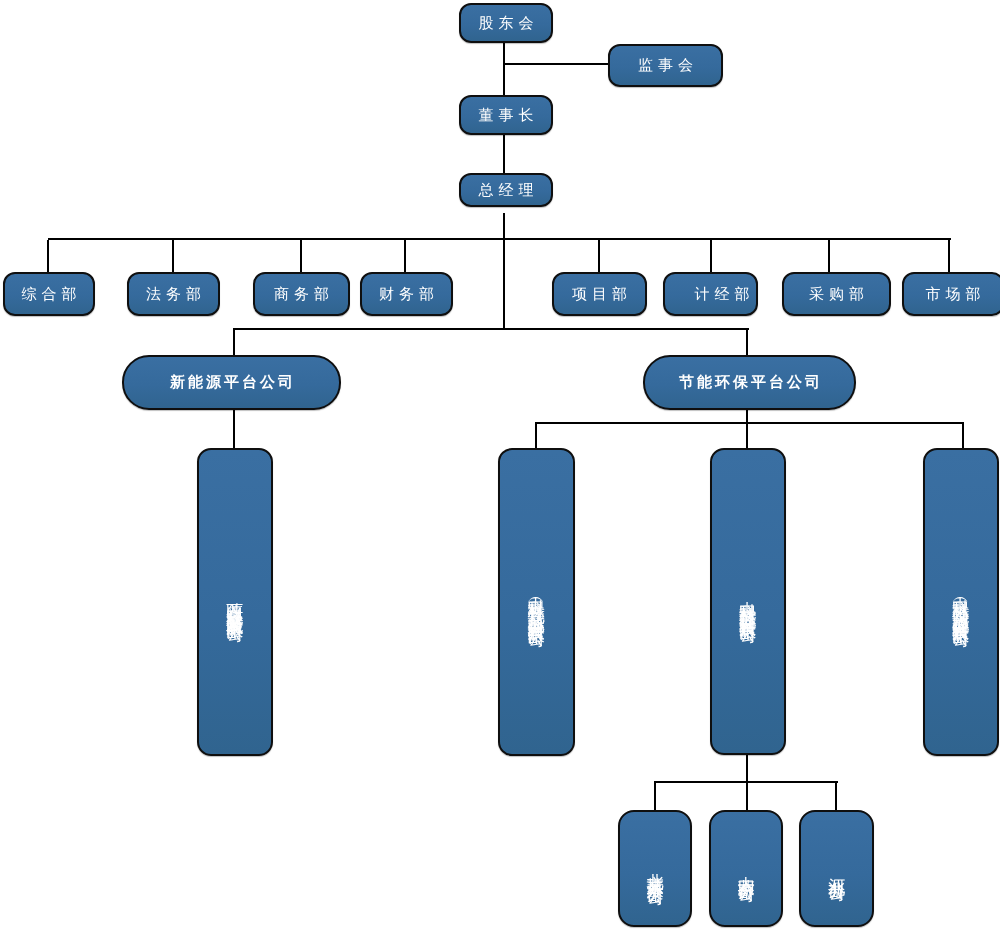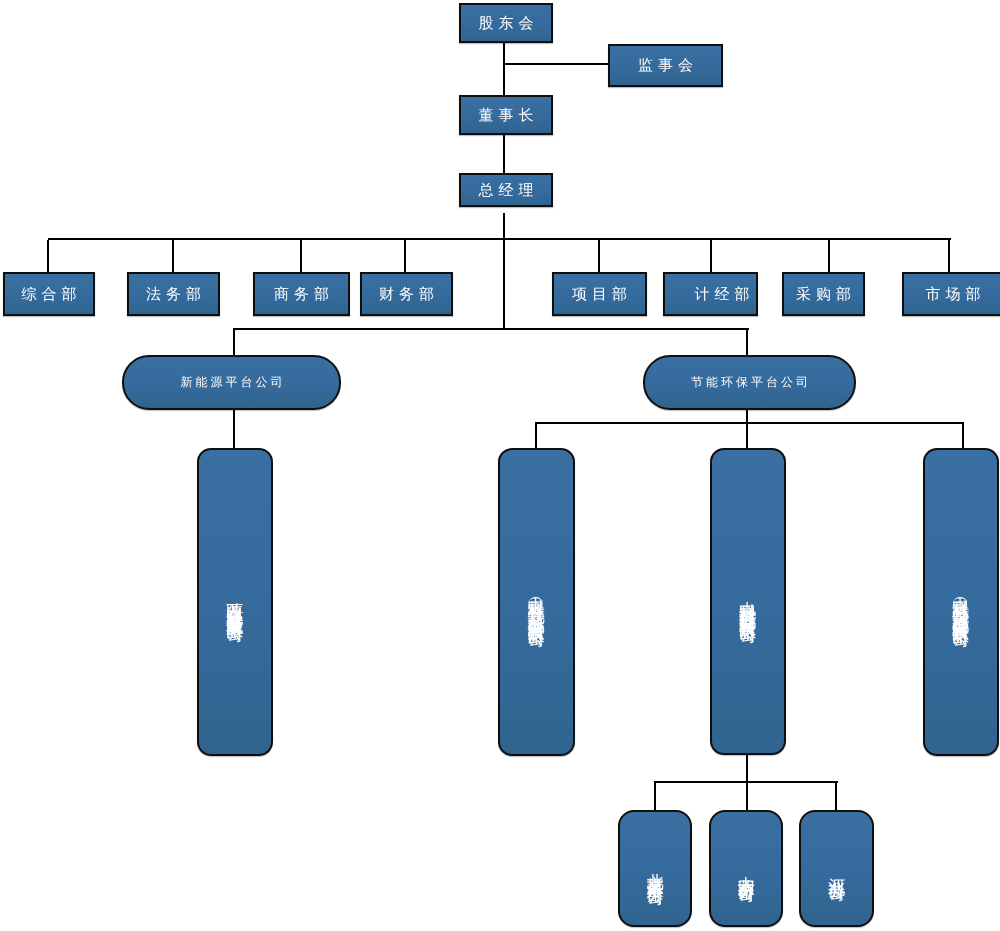--- a/index.html
+++ b/index.html
@@ -19,28 +19,29 @@
     display:flex;
     align-items:center;
     justify-content:center;
     text-align:center;
     box-shadow:0 1px 1px rgba(0,0,0,0.25);
   }
   .hnode{
     font-size:15px;
     letter-spacing:5px;
     text-indent:5px;
-    border-radius:0;
+    border-radius:12px;
     line-height:1.1;
   }
   .pill{
-    font-size:12px;
+    font-size:15px;
     letter-spacing:3px;
     text-indent:3px;
     border-radius:27px;
+    font-weight:bold;
   }
   .tall{border-radius:14px;}
   .branch{border-radius:16px;}
   .vtext{
     writing-mode:vertical-rl;
     text-orientation:mixed;
     font-size:17px;
     letter-spacing:2px;
     line-height:1.55;
     text-align:center;
@@ -100,21 +101,21 @@
   <div class="node hnode" style="left:459px;top:95px;width:94px;height:40px;">董事长</div>
 
   <div class="node hnode" style="left:459px;top:173px;width:94px;height:34px;">总经理</div>
 
   <div class="node hnode" style="left:3px;top:272px;width:92px;height:44px;">综合部</div>
   <div class="node hnode" style="left:127px;top:272px;width:93px;height:44px;">法务部</div>
   <div class="node hnode" style="left:360px;top:272px;width:93px;height:44px;">财务部</div>
   <div class="node hnode" style="left:253px;top:272px;width:97px;height:44px;">商务部</div>
   <div class="node hnode" style="left:552px;top:272px;width:95px;height:44px;">项目部</div>
   <div class="node hnode" style="left:663px;top:272px;width:95px;height:44px;padding-left:23px;">计经部</div>
-  <div class="node hnode" style="left:782px;top:272px;width:83px;height:44px;">采购部</div>
+  <div class="node hnode" style="left:782px;top:272px;width:109px;height:44px;">采购部</div>
   <div class="node hnode" style="left:902px;top:272px;width:102px;height:44px;">市场部</div>
 
   <div class="node pill" style="left:122px;top:355px;width:219px;height:55px;">新能源平台公司</div>
   <div class="node pill" style="left:643px;top:355px;width:213px;height:55px;">节能环保平台公司</div>
 
   <div class="node tall" style="left:197px;top:448px;width:76px;height:308px;">
     <span class="vtext">陕西中科科林新能源有限公司</span>
   </div>
 
   <div class="node tall" style="left:498px;top:448px;width:77px;height:308px;">

